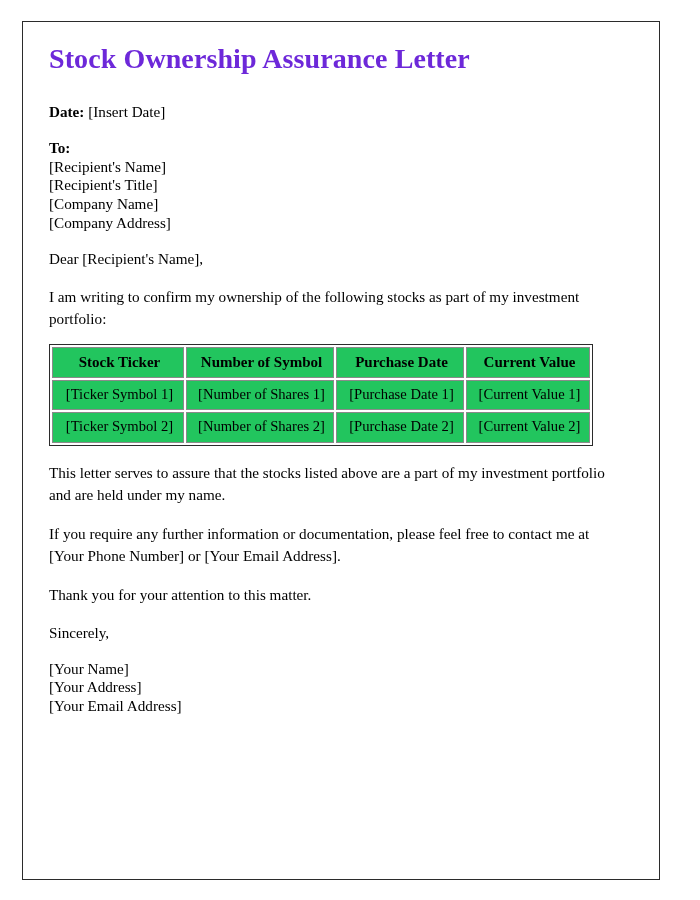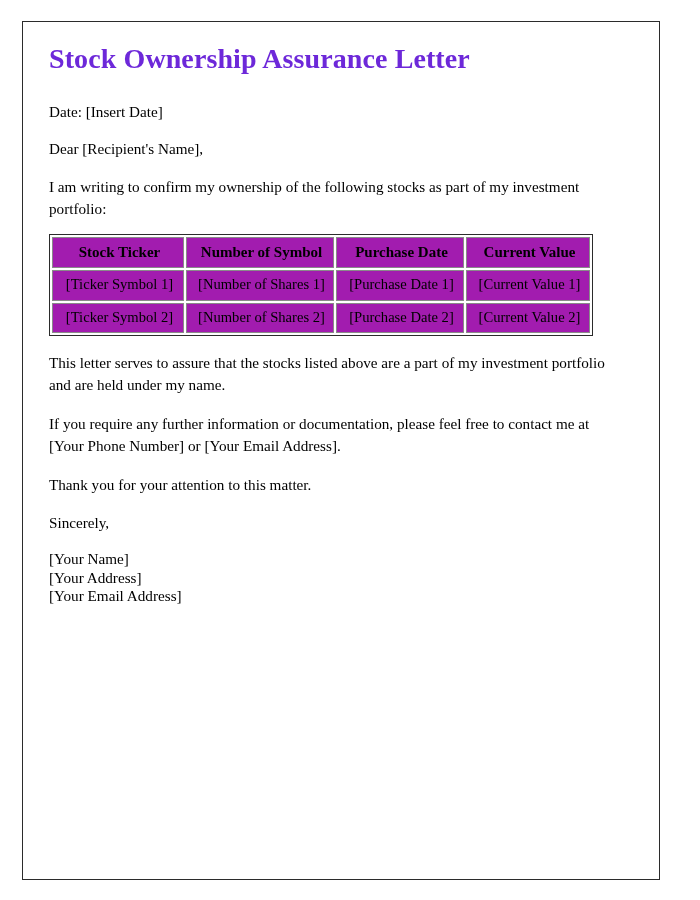--- a/index.html
+++ b/index.html
@@ -37,21 +37,21 @@
   
   .doc-title {
     font-size: 28px;
     font-weight: bold;
     line-height: 1.2;
     margin: 0 0 26px 0;
     letter-spacing: 0.1px;
     color: #6d28d9;
   }
   .label-bold {
-    font-weight: normal;
+    font-weight: bold;
   }
 
   .block-lines {
     font-size: 15.2px;
     line-height: 1.22;
     margin: 0 0 17px 0;
   }
   .block-lines .line {
     display: block;
     white-space: pre;
@@ -91,21 +91,21 @@
     table-layout: fixed;
     width: 544px;
   }
   .stock-table th,
   .stock-table td {
     border: 1px solid #8a8a8a;
     padding: 5px 6px 6px 9px;
     text-align: center;
     vertical-align: middle;
     line-height: 1.2;
-    background: #a21caf;
+    background: #22c55e;
     white-space: nowrap;
     overflow: hidden;
   }
   .stock-table th {
     font-weight: bold;
     font-size: 15px;
   }
   .col-ticker  { width: 132px; }
   .col-shares  { width: 148px; }
   .col-date    { width: 128px; }
@@ -130,20 +130,27 @@
 <div class="page-frame">
   <div class="page-content">
 
     <h1 class="doc-title">Stock Ownership Assurance Letter</h1>
 
     <div class="date-row">
       <span class="label-bold">Date:</span>
       <span>[Insert Date]</span>
     </div>
 
+    <div class="block-lines">
+      <span class="line bold">To:</span>
+      <span class="line">[Recipient's Name]</span>
+      <span class="line">[Recipient's Title]</span>
+      <span class="line">[Company Name]</span>
+      <span class="line">[Company Address]</span>
+    </div>
 
     <p class="salutation">Dear [Recipient's Name],</p>
 
     <p class="intro-para">I am writing to confirm my ownership of the following stocks as part of my investment portfolio:</p>
 
     <table class="stock-table">
       <colgroup>
         <col class="col-ticker">
         <col class="col-shares">
         <col class="col-date">

